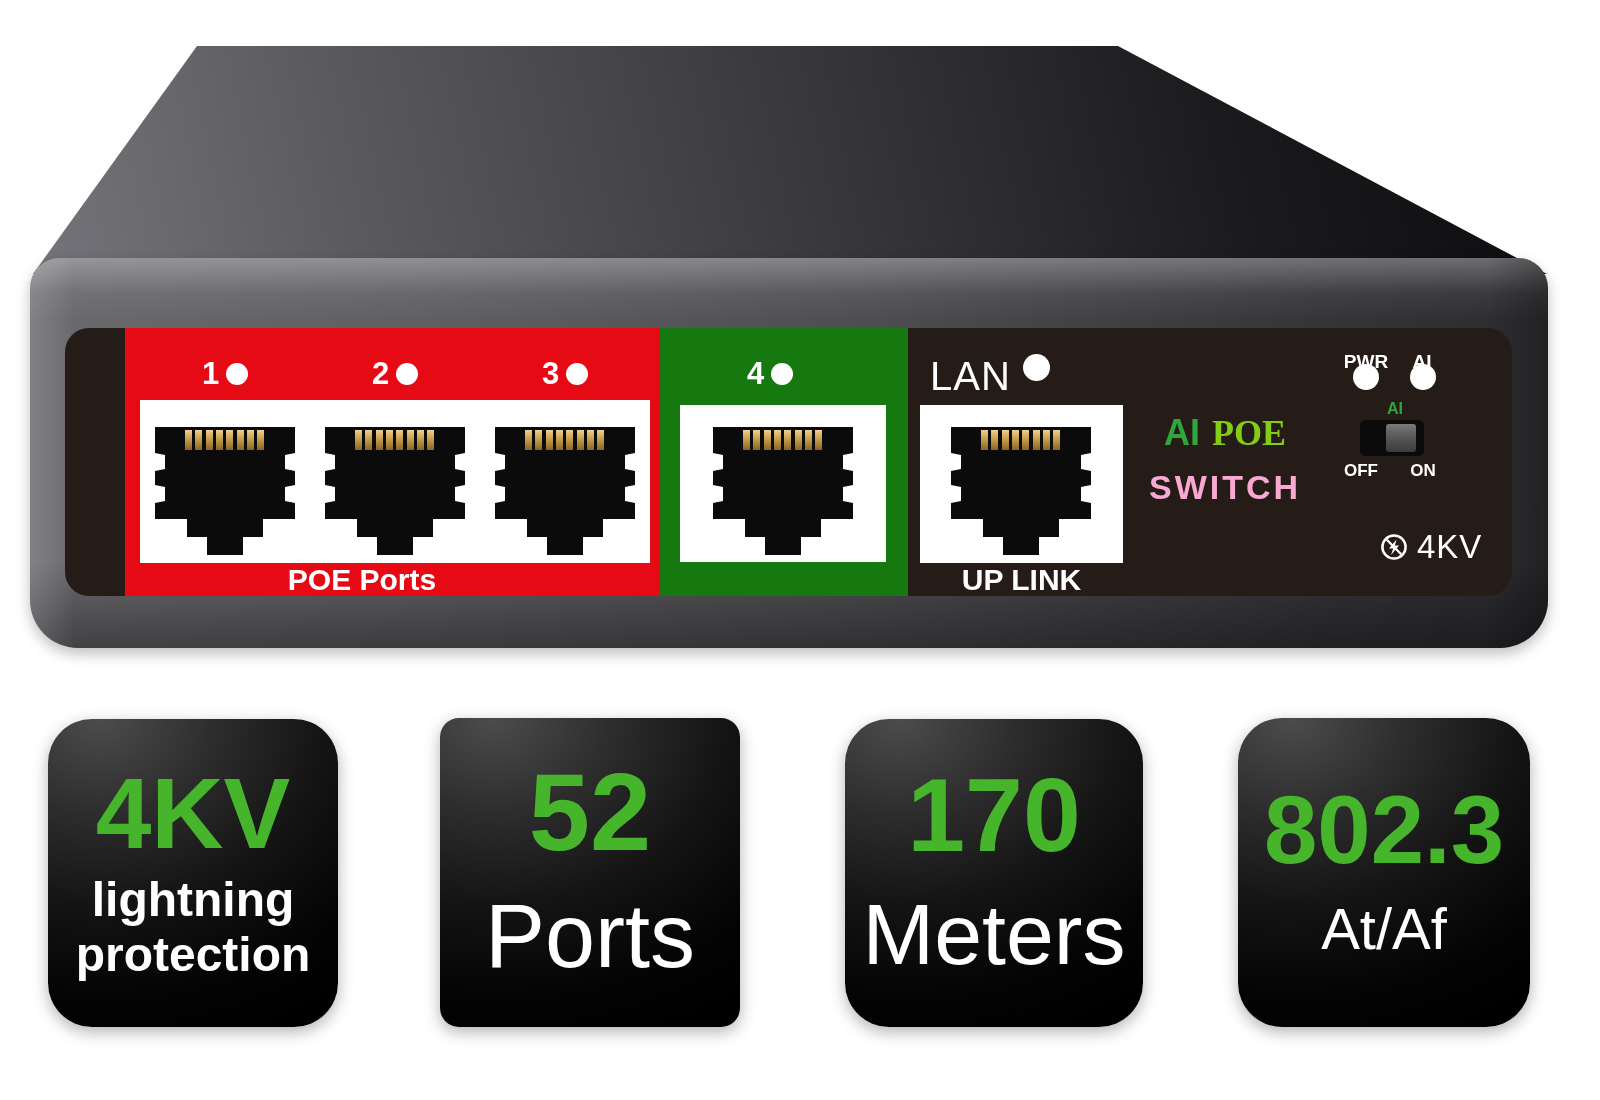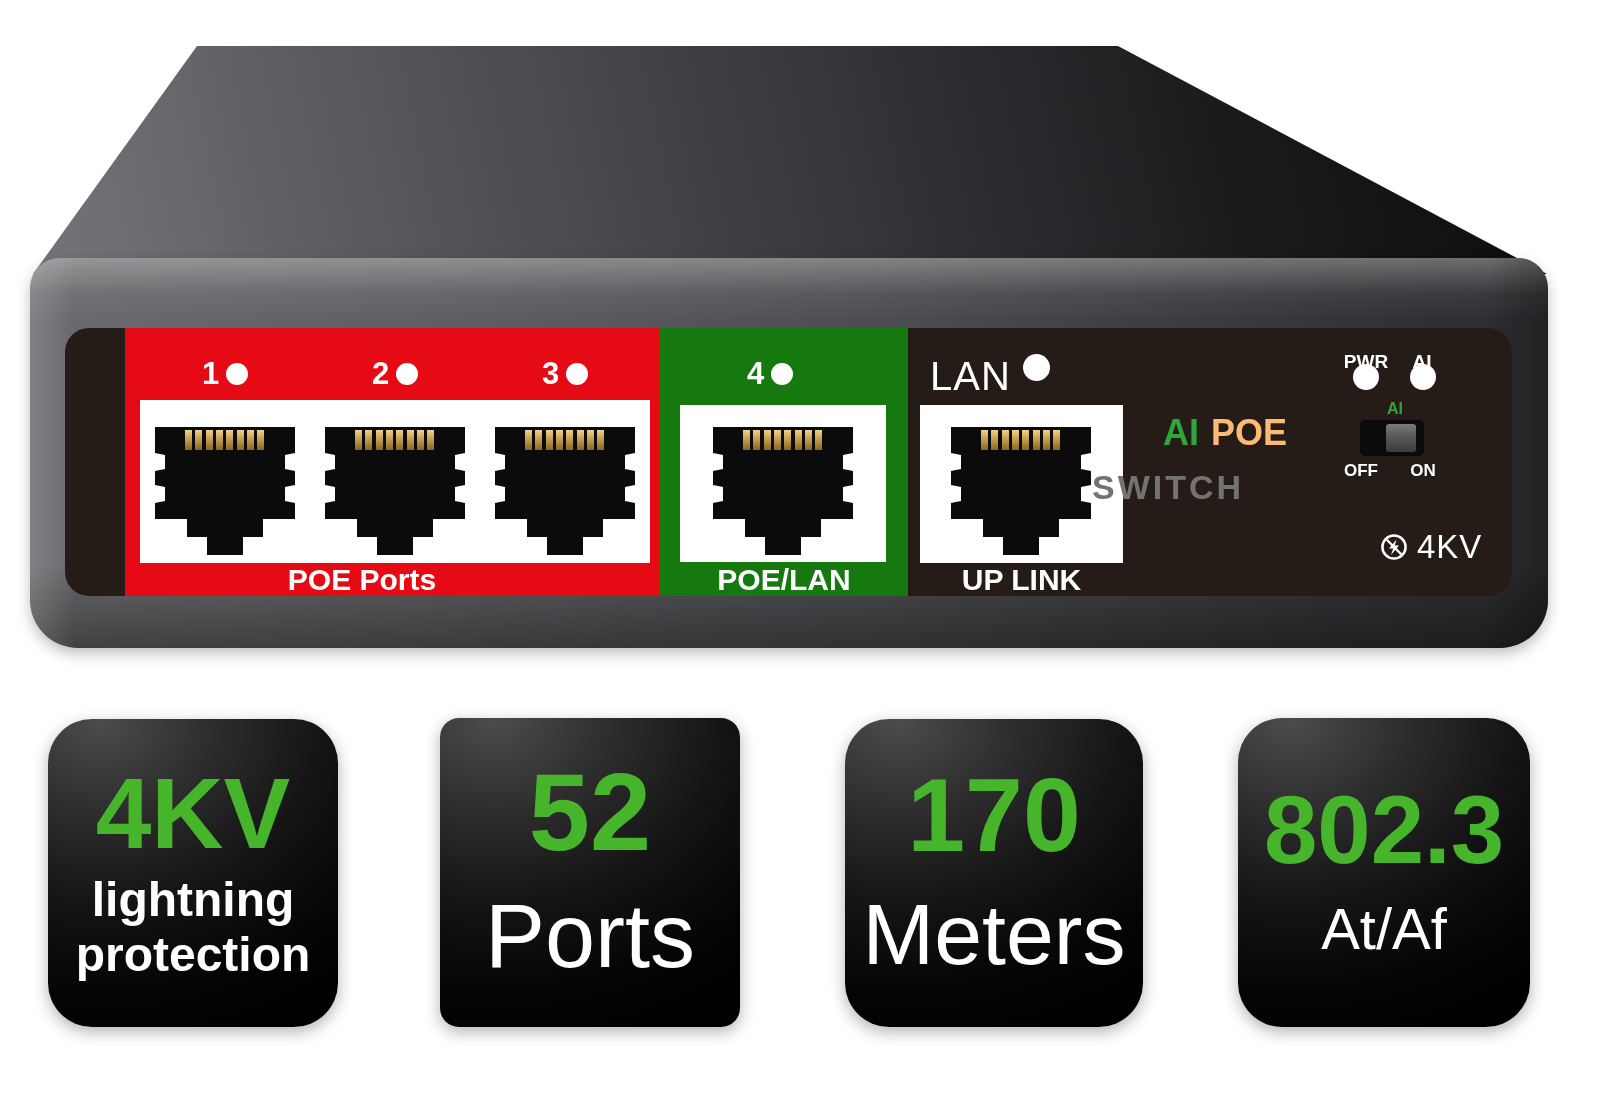--- a/index.html
+++ b/index.html
@@ -39,23 +39,23 @@
   .caption{top:238px;height:30px;line-height:28px;text-align:center;color:#fff;
     font-size:30px;font-weight:700;}
 
   .rj45{position:absolute;width:140px;height:130px;top:99px;}
 
   .lan-row{left:865px;top:26px;height:42px;display:flex;gap:12px;}
   .lan-row .lan-txt{color:#fff;font-size:40px;font-weight:500;letter-spacing:1px;}
 
   .brand-line1{left:1050px;top:84px;width:220px;text-align:center;font-size:36px;font-weight:700;}
   .brand-line1 .ai{color:#2fa53c;margin-right:12px;}
-  .brand-line1 .poe{color:#fdba74;}
-  .brand-line2{left:993px;top:140px;width:220px;text-align:center;font-size:34px;font-weight:700;
-    color:#737373;letter-spacing:3px;}
+  .brand-line1 .poe{color:#84cc16;font-family:Liberation Serif, serif;}
+  .brand-line2{left:1050px;top:140px;width:220px;text-align:center;font-size:34px;font-weight:700;
+    color:#f9a8d4;letter-spacing:3px;}
 
   .led-label{top:8px;height:22px;line-height:22px;text-align:center;color:#fff;
     font-size:19px;font-weight:700;margin-top:15px;}
   .toggle-title{left:1305px;top:72px;width:50px;text-align:center;color:#2fa53c;
     font-size:16px;font-weight:700;}
   .toggle-body{left:1295px;top:92px;width:64px;height:36px;background:#0b0b0b;border-radius:5px;}
   .toggle-knob{position:absolute;left:26px;top:4px;width:30px;height:28px;border-radius:3px;
     background:linear-gradient(180deg,#7a7a7a 0%,#585858 45%,#3c3c3c 100%);}
   .onoff{top:133px;height:20px;line-height:20px;text-align:center;color:#fff;
     font-size:17px;font-weight:700;}
@@ -198,21 +198,20 @@
             <rect x="51" y="3" width="7" height="20"></rect>
             <rect x="61" y="3" width="7" height="20"></rect>
             <rect x="71" y="3" width="7" height="20"></rect>
             <rect x="82" y="3" width="7" height="20"></rect>
             <rect x="92" y="3" width="7" height="20"></rect>
             <rect x="102" y="3" width="7" height="20"></rect>
           </g>
       </svg>
 
       <div class="abs caption" style="left:60px;width:474px">POE Ports</div>
-      <div class="abs caption" style="left:595px;width:248px">POE/LAN</div>
       <div class="abs caption" style="left:855px;width:203px">UP LINK</div>
 
       <div class="abs brand-line1">
         <span class="ai">AI</span><span class="poe">POE</span>
       </div>
       <div class="abs brand-line2">SWITCH</div>
 
       <div class="abs led-label" style="left:1270px;width:62px">PWR</div>
       <div class="abs led-label" style="left:1332px;width:50px">AI</div>
       <span class="abs dot" style="left:1288px;top:36px;width:26px;height:26px"></span>

